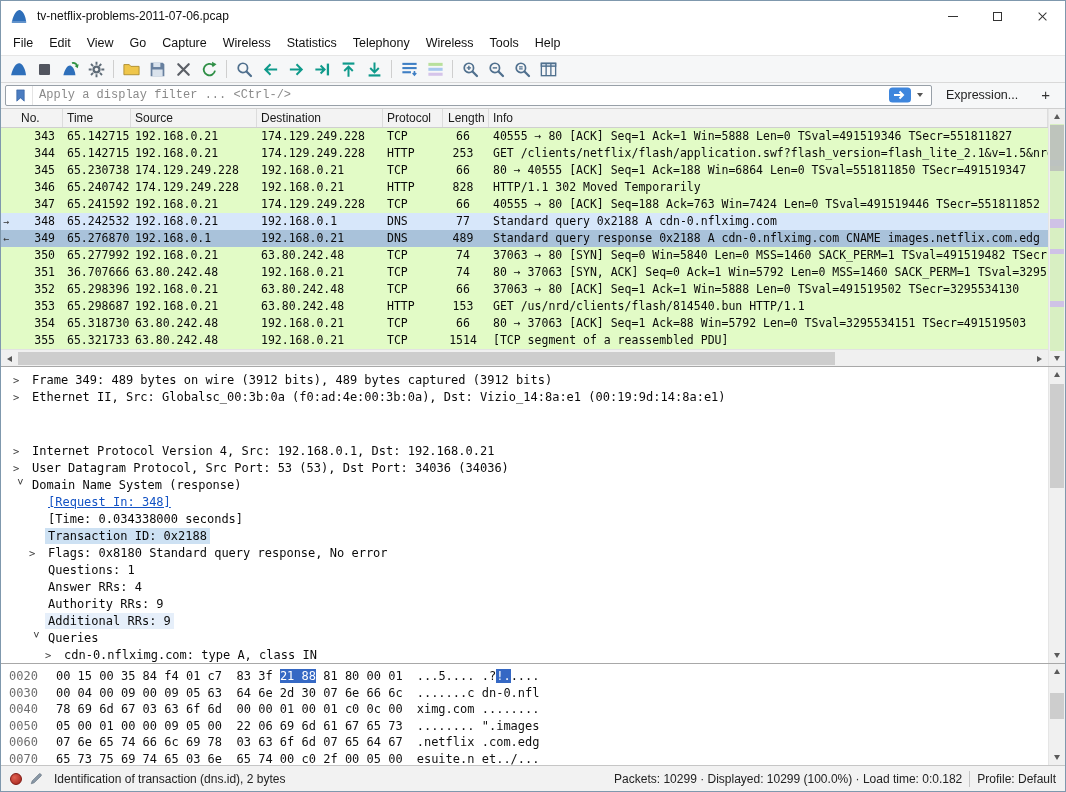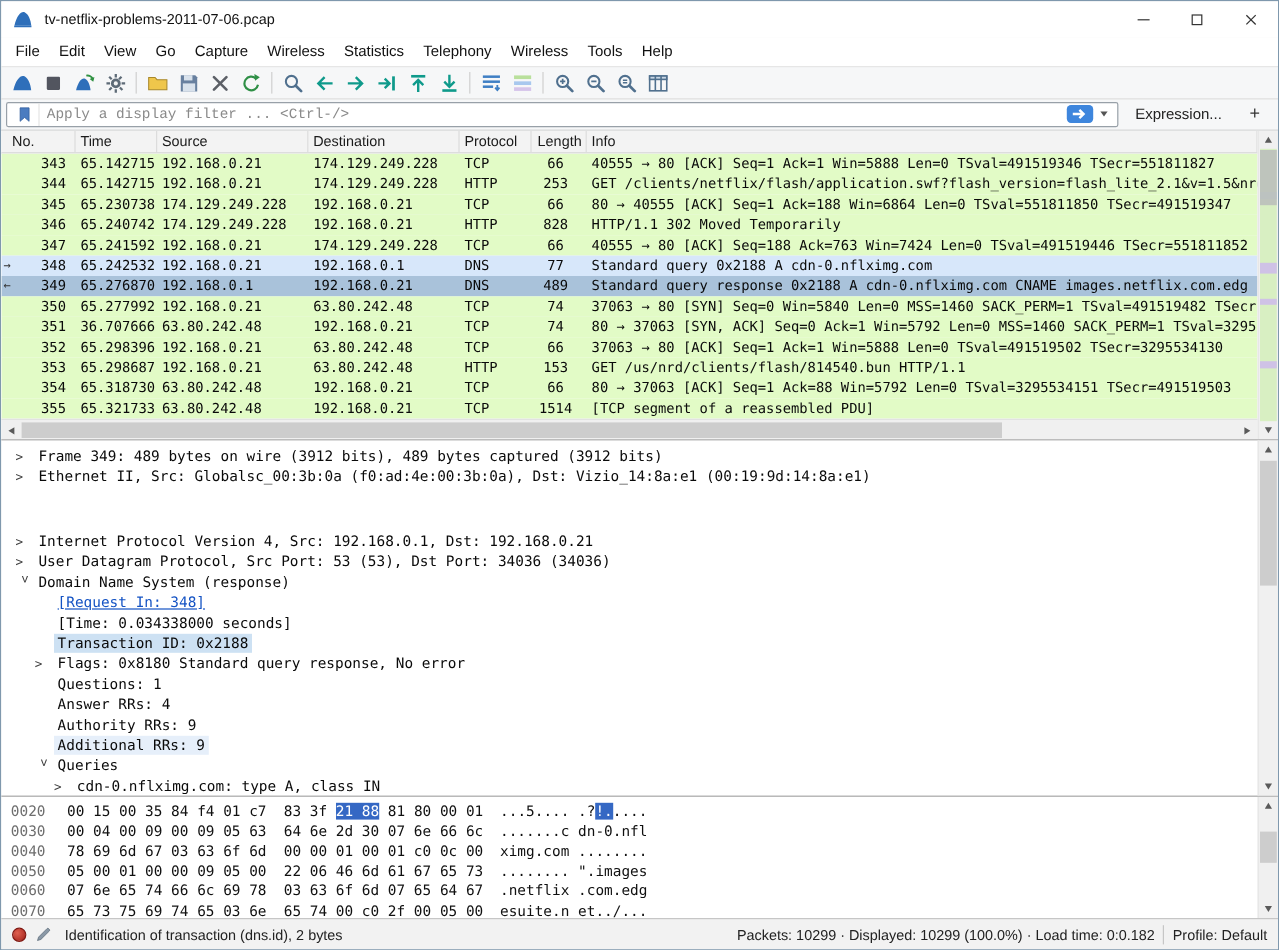--- a/index.html
+++ b/index.html
@@ -40,21 +40,21 @@
   .fb-caret{display:flex;align-items:center;padding:0 5px;}
   .tri-down-s{width:0;height:0;border-left:3.5px solid transparent;border-right:3.5px solid transparent;border-top:4.5px solid #555;display:block;}
   .expr-btn{font-size:12.5px;color:#222;padding:2px 8px;white-space:nowrap;}
   .add-btn{font-size:15px;color:#333;padding:0 9px 2px 9px;}
 
   
   .packet-pane{flex:0 0 257px;display:flex;background:#fff;overflow:hidden;}
   .pl-main{flex:1;min-width:0;display:flex;flex-direction:column;}
   .pl-header{height:19px;flex:0 0 19px;display:flex;background:#f3f3f3;border-bottom:1px solid #cfcfcf;overflow:hidden;}
   .hcell{font-size:12px;color:#1a1a1a;padding:2px 0 0 5px;border-right:1px solid #dcdcdc;overflow:hidden;white-space:nowrap;}
-  .pl-header .c-no{text-align:left;padding-left:9px;}
+  .pl-header .c-no{text-align:left;padding-left:20px;}
   .pl-header .c-len{text-align:left;padding-right:0;}
   .pl-rows{flex:1;overflow:hidden;background:#fff;}
   .plrow{height:17px;display:flex;font-family:"DejaVu Sans Mono",monospace;font-size:11.5px;line-height:17px;white-space:pre;color:#0a0a0a;overflow:hidden;}
   .c-no{width:62px;flex:0 0 62px;text-align:right;padding-right:8px;position:relative;}
   .marker{position:absolute;left:2px;top:0;font-size:10px;font-style:normal;color:#333;}
   .c-time{width:68px;flex:0 0 68px;padding-left:4px;}
   .c-src{width:126px;flex:0 0 126px;padding-left:4px;overflow:hidden;}
   .c-dst{width:126px;flex:0 0 126px;padding-left:4px;overflow:hidden;}
   .c-proto{width:60px;flex:0 0 60px;padding-left:4px;}
   .c-len{width:46px;flex:0 0 46px;text-align:center;padding-right:6px;}
@@ -389,21 +389,21 @@
           <i class="tri-down"></i>
         </span>
     </div>
   </div>
 
   <div class="hex-pane">
     <div class="hex-content" id="hexdump">
         <div class="hline"><span class="hoff">0020</span><span class="hhex"><span>00 15 00 35 84 f4 01 c7  83 3f </span><span class="hsel">21 88</span><span> 81 80 00 01</span></span><span class="hascii"><span>...5.... .?</span><span class="hsel">!.</span><span>....</span></span></div>
         <div class="hline"><span class="hoff">0030</span><span class="hhex"><span>00 04 00 09 00 09 05 63  64 6e 2d 30 07 6e 66 6c</span></span><span class="hascii"><span>.......c dn-0.nfl</span></span></div>
         <div class="hline"><span class="hoff">0040</span><span class="hhex"><span>78 69 6d 67 03 63 6f 6d  00 00 01 00 01 c0 0c 00</span></span><span class="hascii"><span>ximg.com ........</span></span></div>
-        <div class="hline"><span class="hoff">0050</span><span class="hhex"><span>05 00 01 00 00 09 05 00  22 06 46 6d 61 67 65 73</span></span><span class="hascii"><span>........ ".images</span></span></div>
+        <div class="hline"><span class="hoff">0050</span><span class="hhex"><span>05 00 01 00 00 09 05 00  22 06 69 6d 61 67 65 73</span></span><span class="hascii"><span>........ ".images</span></span></div>
         <div class="hline"><span class="hoff">0060</span><span class="hhex"><span>07 6e 65 74 66 6c 69 78  03 63 6f 6d 07 65 64 67</span></span><span class="hascii"><span>.netflix .com.edg</span></span></div>
         <div class="hline"><span class="hoff">0070</span><span class="hhex"><span>65 73 75 69 74 65 03 6e  65 74 00 c0 2f 00 05 00</span></span><span class="hascii"><span>esuite.n et../...</span></span></div>
       </div>
     <div class="vscroll">
       <span class="vs-arrow up">
           <i class="tri-up"></i>
         </span>
       <span class="vs-track">
         <span class="vs-thumb" style="top:20%;height:36%"></span>
       </span>

